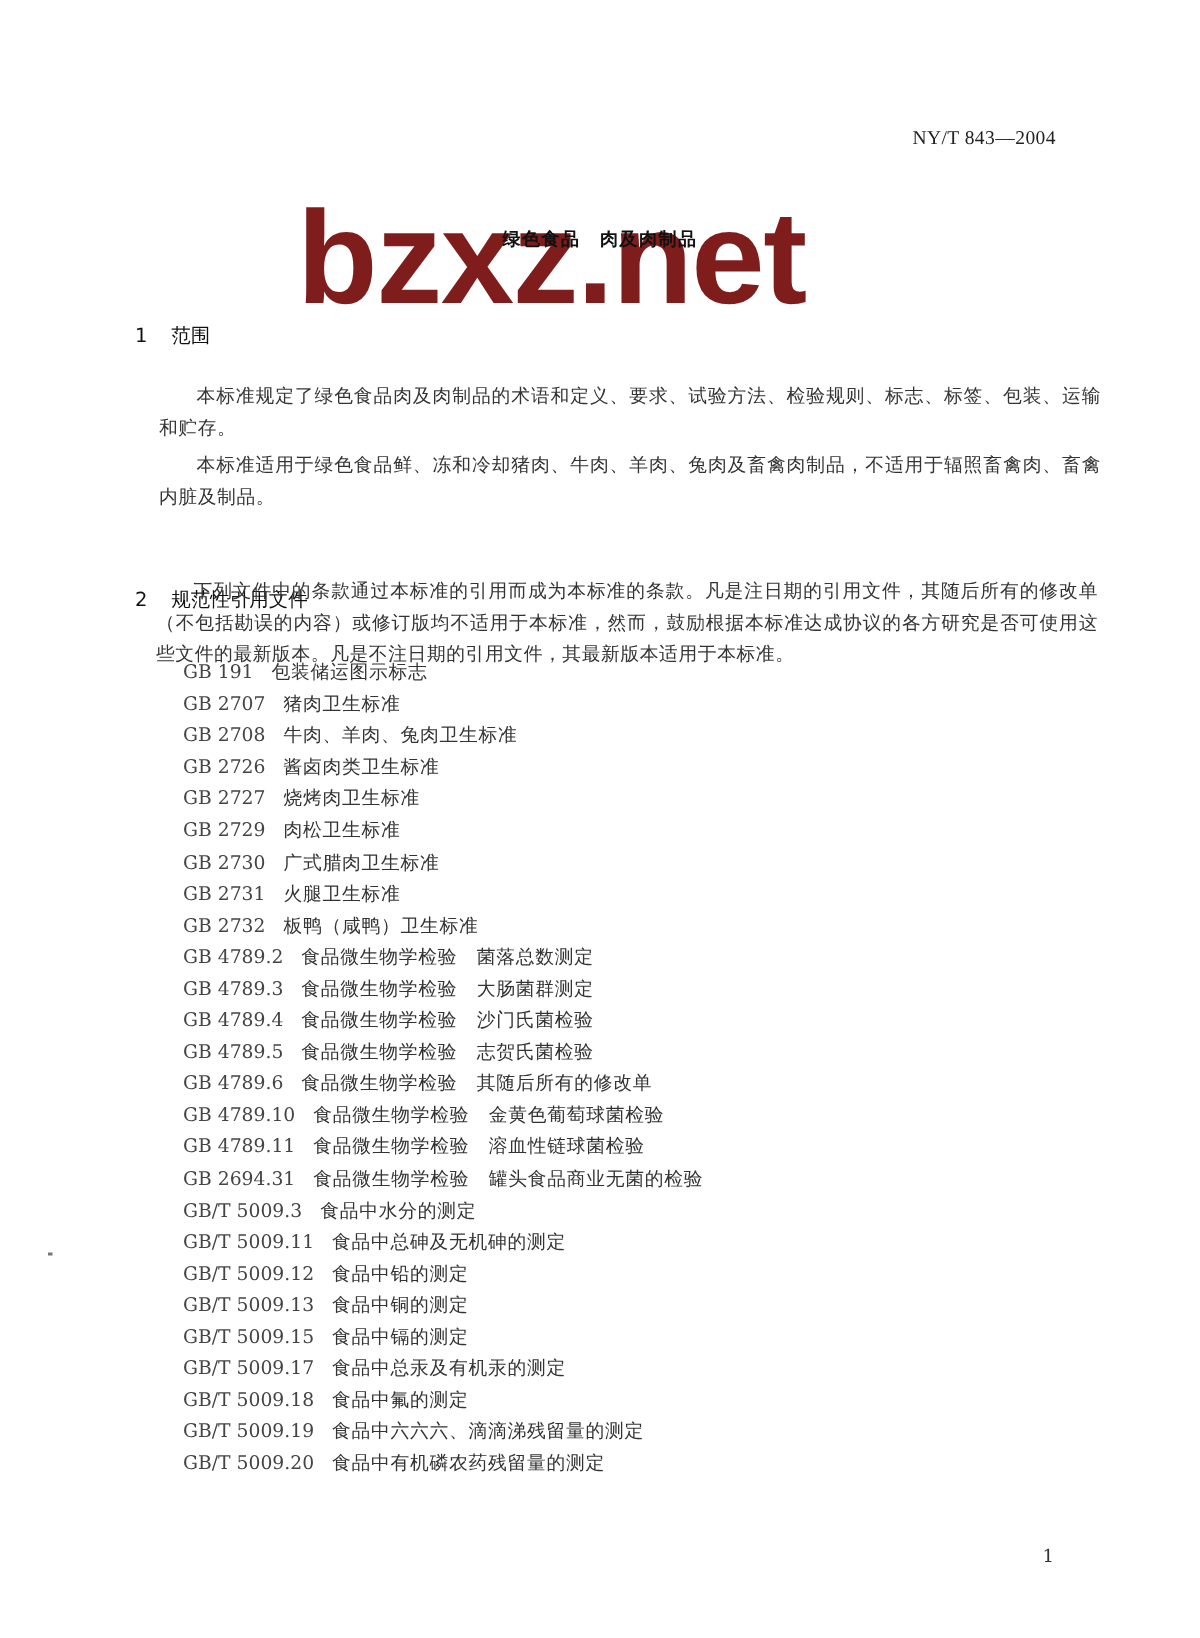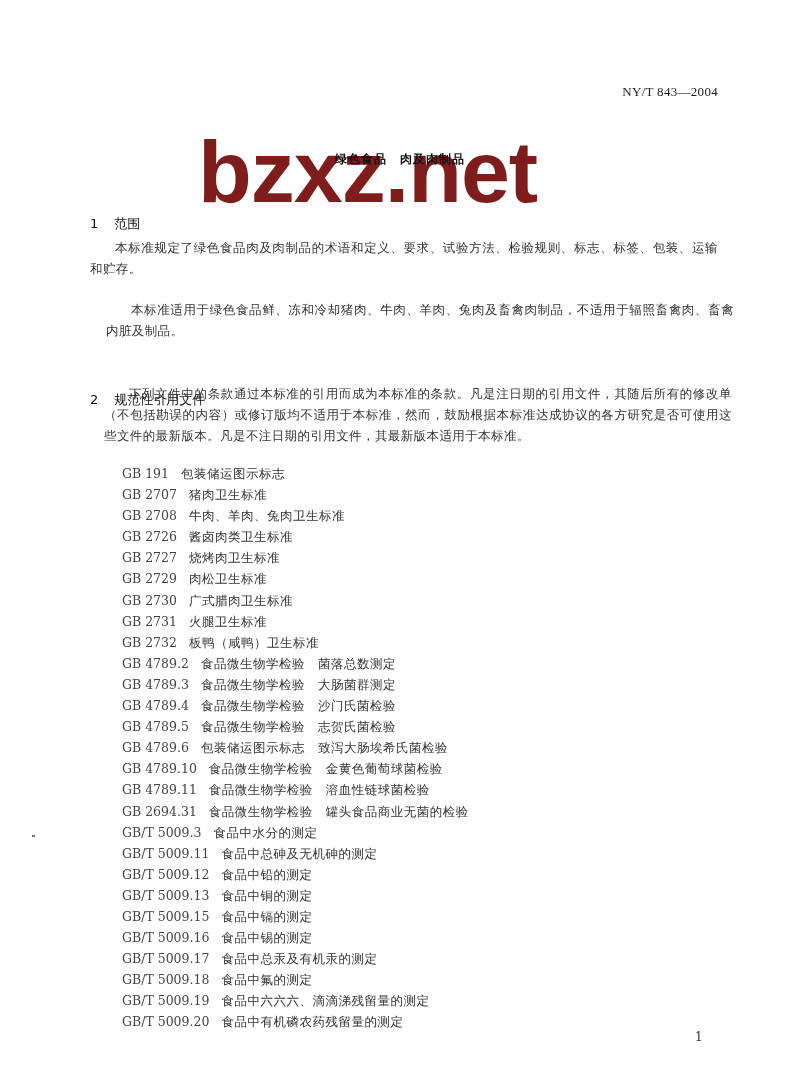--- a/index.html
+++ b/index.html
@@ -1,50 +1,50 @@
 <!DOCTYPE html>
 <html><head>
 <meta charset="utf-8">
 <style>
   html, body { margin: 0; padding: 0; background: #ffffff; }
   body { width: 800px; height: 1092px; position: relative; overflow: hidden;
          font-family: "DejaVu Serif", "Liberation Serif", serif; color: #222; }
-  .std-code { position: absolute; top: 84px; right: 82px; font-size: 13px;
+  .std-code { position: absolute; top: 84px; right: 96px; font-size: 13px;
               font-family: "Liberation Serif", serif; color: #222; letter-spacing: 0.3px; }
   .watermark { position: absolute; left: 198px; top: 128px; font-family: "Liberation Sans", sans-serif;
                font-weight: bold; font-size: 88px; color: #7f1d1d; letter-spacing: -1px;
                line-height: 1; white-space: nowrap; z-index: 0; }
   .doc-title { position: absolute; top: 151px; left: 0; width: 800px; text-align: center;
                font-family: "DejaVu Sans", sans-serif; font-weight: bold; font-size: 12px;
                color: #111; z-index: 1; letter-spacing: 1px; }
   .section-heading { position: absolute; left: 90px; font-family: "DejaVu Sans", sans-serif;
                      font-size: 13px; color: #111; }
   .section-heading .num { display: inline-block; width: 20px; }
   .para { position: absolute; left: 90px; width: 628px; font-size: 12.5px; line-height: 21px;
           color: #333; text-indent: 25px; letter-spacing: 0.4px; text-align: justify; }
   .refs { position: absolute; left: 122px; top: 437px; font-size: 12.5px; color: #333; }
   .ref { height: 21.1px; line-height: 21px; white-space: nowrap; }
-  .ref .code { display: inline-block; margin-right: 12px; color: #444; margin-top: 26px; }
+  .ref .code { display: inline-block; margin-right: 12px; color: #444; }
   .ref .title { display: inline; letter-spacing: 0.5px; }
   .page-num { position: absolute; left: 695px; top: 1030px; font-size: 12px; color: #333; }
   .margin-dot { position: absolute; left: 32px; top: 835px; width: 3px; height: 2px; background: #777; }
 </style>
 </head>
 <body>
 
 <div>
   <div class="std-code">NY/T 843—2004</div>
   <div class="watermark">bzxz.net</div>
   <div class="doc-title">绿色食品　肉及肉制品</div>
 
   <div class="section-heading" style="top:215px;">
     <span class="num">1</span>
     <span>范围</span>
   </div>
-  <p class="para" style="top:237px;margin:0;">本标准规定了绿色食品肉及肉制品的术语和定义、要求、试验方法、检验规则、标志、标签、包装、运输和贮存。</p>
+  <p class="para" style="top:237px;margin:16px;">本标准规定了绿色食品肉及肉制品的术语和定义、要求、试验方法、检验规则、标志、标签、包装、运输和贮存。</p>
   <p class="para" style="top:283px;margin:16px;">本标准适用于绿色食品鲜、冻和冷却猪肉、牛肉、羊肉、兔肉及畜禽肉制品，不适用于辐照畜禽肉、畜禽内脏及制品。</p>
 
   <div class="section-heading" style="top:360px;margin-top:31px;">
     <span class="num">2</span>
     <span>规范性引用文件</span>
   </div>
   <p class="para" style="top:369px;margin:14px;">下列文件中的条款通过本标准的引用而成为本标准的条款。凡是注日期的引用文件，其随后所有的修改单（不包括勘误的内容）或修订版均不适用于本标准，然而，鼓励根据本标准达成协议的各方研究是否可使用这些文件的最新版本。凡是不注日期的引用文件，其最新版本适用于本标准。</p>
 
   <div class="refs" id="refs">
       <div class="ref"><span class="code">GB 191</span><span class="title">包装储运图示标志</span></div>
@@ -53,30 +53,29 @@
       <div class="ref"><span class="code">GB 2726</span><span class="title">酱卤肉类卫生标准</span></div>
       <div class="ref"><span class="code">GB 2727</span><span class="title">烧烤肉卫生标准</span></div>
       <div class="ref"><span class="code">GB 2729</span><span class="title">肉松卫生标准</span></div>
       <div class="ref"><span class="code">GB 2730</span><span class="title">广式腊肉卫生标准</span></div>
       <div class="ref"><span class="code">GB 2731</span><span class="title">火腿卫生标准</span></div>
       <div class="ref"><span class="code">GB 2732</span><span class="title">板鸭（咸鸭）卫生标准</span></div>
       <div class="ref"><span class="code">GB 4789.2</span><span class="title">食品微生物学检验　菌落总数测定</span></div>
       <div class="ref"><span class="code">GB 4789.3</span><span class="title">食品微生物学检验　大肠菌群测定</span></div>
       <div class="ref"><span class="code">GB 4789.4</span><span class="title">食品微生物学检验　沙门氏菌检验</span></div>
       <div class="ref"><span class="code">GB 4789.5</span><span class="title">食品微生物学检验　志贺氏菌检验</span></div>
-      <div class="ref"><span class="code">GB 4789.6</span><span class="title">包装储运图示标志　致泻大肠埃希氏菌检验</span></div>
+      <div class="ref"><span class="code">GB 4789.6</span><span class="title">食品微生物学检验　其随后所有的修改单</span></div>
       <div class="ref"><span class="code">GB 4789.10</span><span class="title">食品微生物学检验　金黄色葡萄球菌检验</span></div>
       <div class="ref"><span class="code">GB 4789.11</span><span class="title">食品微生物学检验　溶血性链球菌检验</span></div>
       <div class="ref"><span class="code">GB 2694.31</span><span class="title">食品微生物学检验　罐头食品商业无菌的检验</span></div>
       <div class="ref"><span class="code">GB/T 5009.3</span><span class="title">食品中水分的测定</span></div>
       <div class="ref"><span class="code">GB/T 5009.11</span><span class="title">食品中总砷及无机砷的测定</span></div>
       <div class="ref"><span class="code">GB/T 5009.12</span><span class="title">食品中铅的测定</span></div>
       <div class="ref"><span class="code">GB/T 5009.13</span><span class="title">食品中铜的测定</span></div>
       <div class="ref"><span class="code">GB/T 5009.15</span><span class="title">食品中镉的测定</span></div>
-      <div class="ref"><span class="code">GB/T 5009.16</span><span class="title">食品中锡的测定</span></div>
       <div class="ref"><span class="code">GB/T 5009.17</span><span class="title">食品中总汞及有机汞的测定</span></div>
       <div class="ref"><span class="code">GB/T 5009.18</span><span class="title">食品中氟的测定</span></div>
       <div class="ref"><span class="code">GB/T 5009.19</span><span class="title">食品中六六六、滴滴涕残留量的测定</span></div>
       <div class="ref"><span class="code">GB/T 5009.20</span><span class="title">食品中有机磷农药残留量的测定</span></div>
     </div>
 
   <div class="margin-dot"></div>
   <div class="page-num">1</div>
 </div>
 

